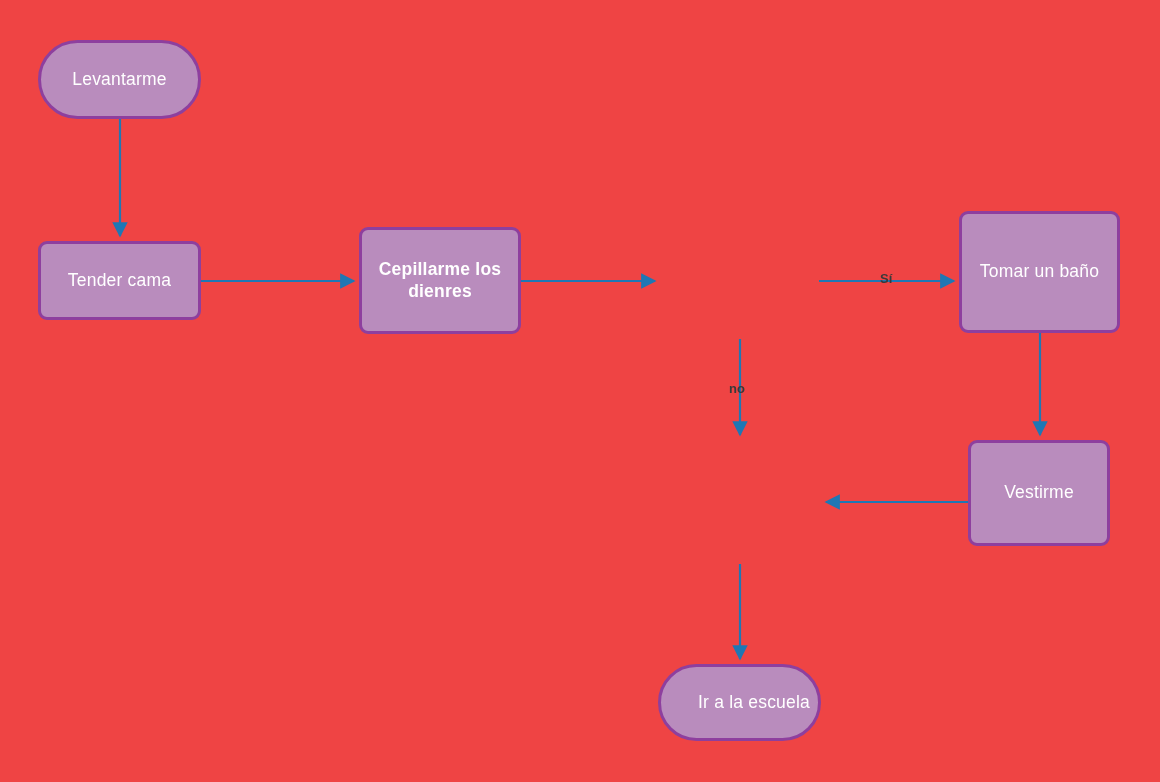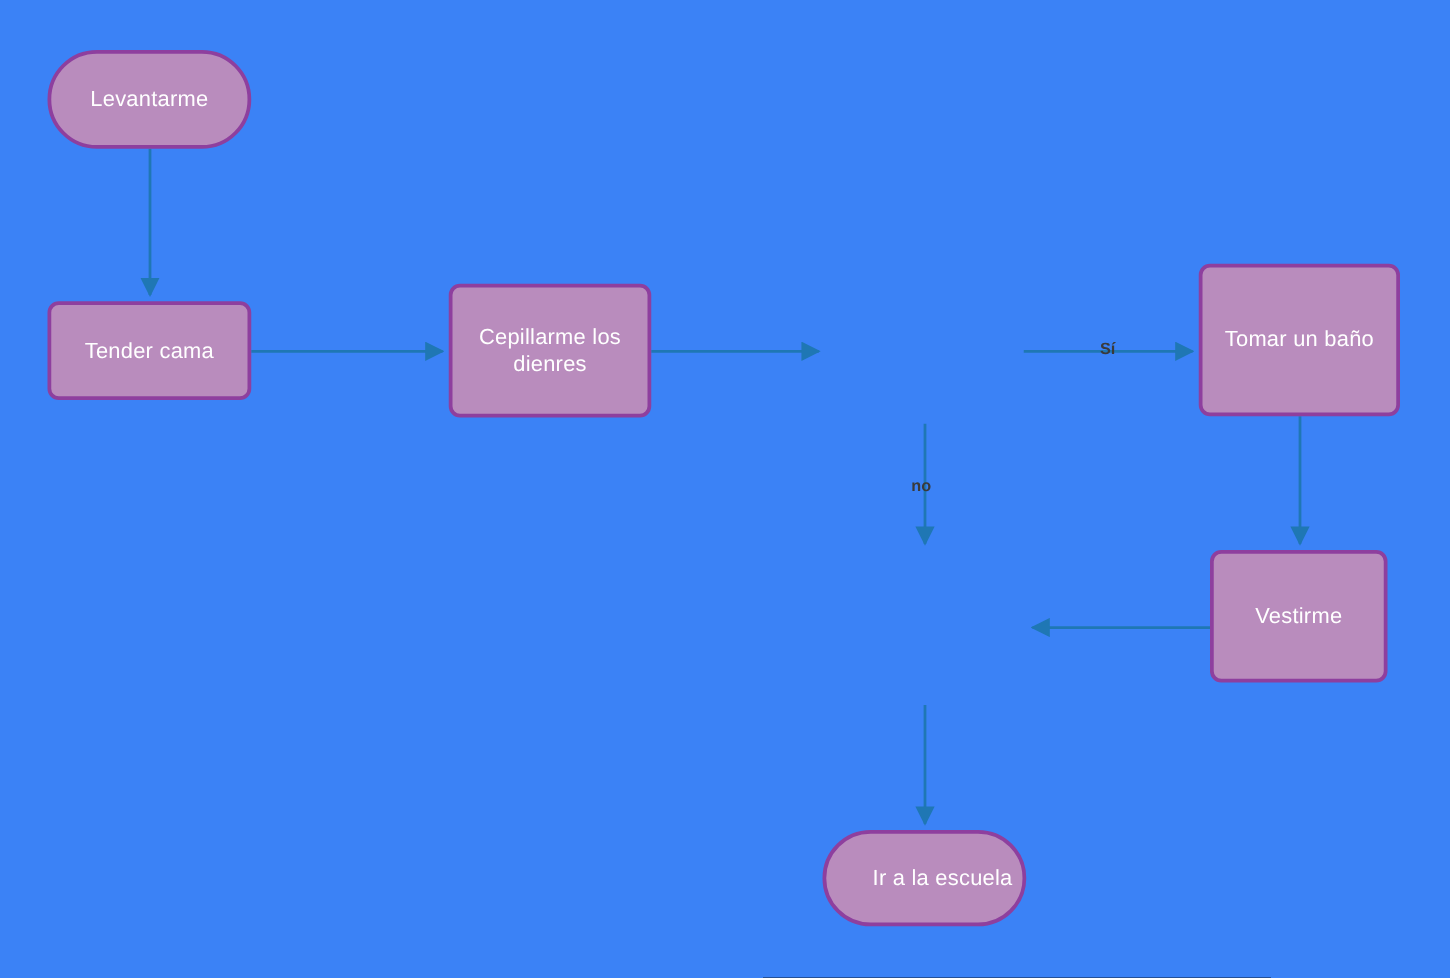--- a/index.html
+++ b/index.html
@@ -10,21 +10,21 @@
   body {
     width: 1160px;
     height: 782px;
     overflow: hidden;
     font-family: "Liberation Sans", sans-serif;
   }
   #canvas {
     position: relative;
     width: 1160px;
     height: 782px;
-    background: #3b82f6;
+    background: #ef4444;
   }
   #edge-layer {
     position: absolute;
     left: 0;
     top: 0;
     width: 1160px;
     height: 782px;
   }
   .node {
     position: absolute;
@@ -112,21 +112,21 @@
   </svg>
 
   <div class="node terminator" style="left:38px; top:40px; width:163px; height:79px;">
     <span class="node-label">Levantarme</span>
   </div>
 
   <div class="node process" style="left:38px; top:241px; width:163px; height:79px;">
     <span class="node-label">Tender cama</span>
   </div>
 
-  <div class="node process" style="left:359px; top:227px; width:162px; height:107px;">
+  <div class="node process" style="left:359px; top:227px; width:162px; height:107px;font-weight:bold;">
     <span class="node-label">Cepillarme los
 dienres</span>
   </div>
 
 
   <div class="node process" style="left:959px; top:211px; width:161px; height:122px;">
     <span class="node-label">Tomar un baño</span>
   </div>
 
   <div class="node process" style="left:968px; top:440px; width:142px; height:106px;">

